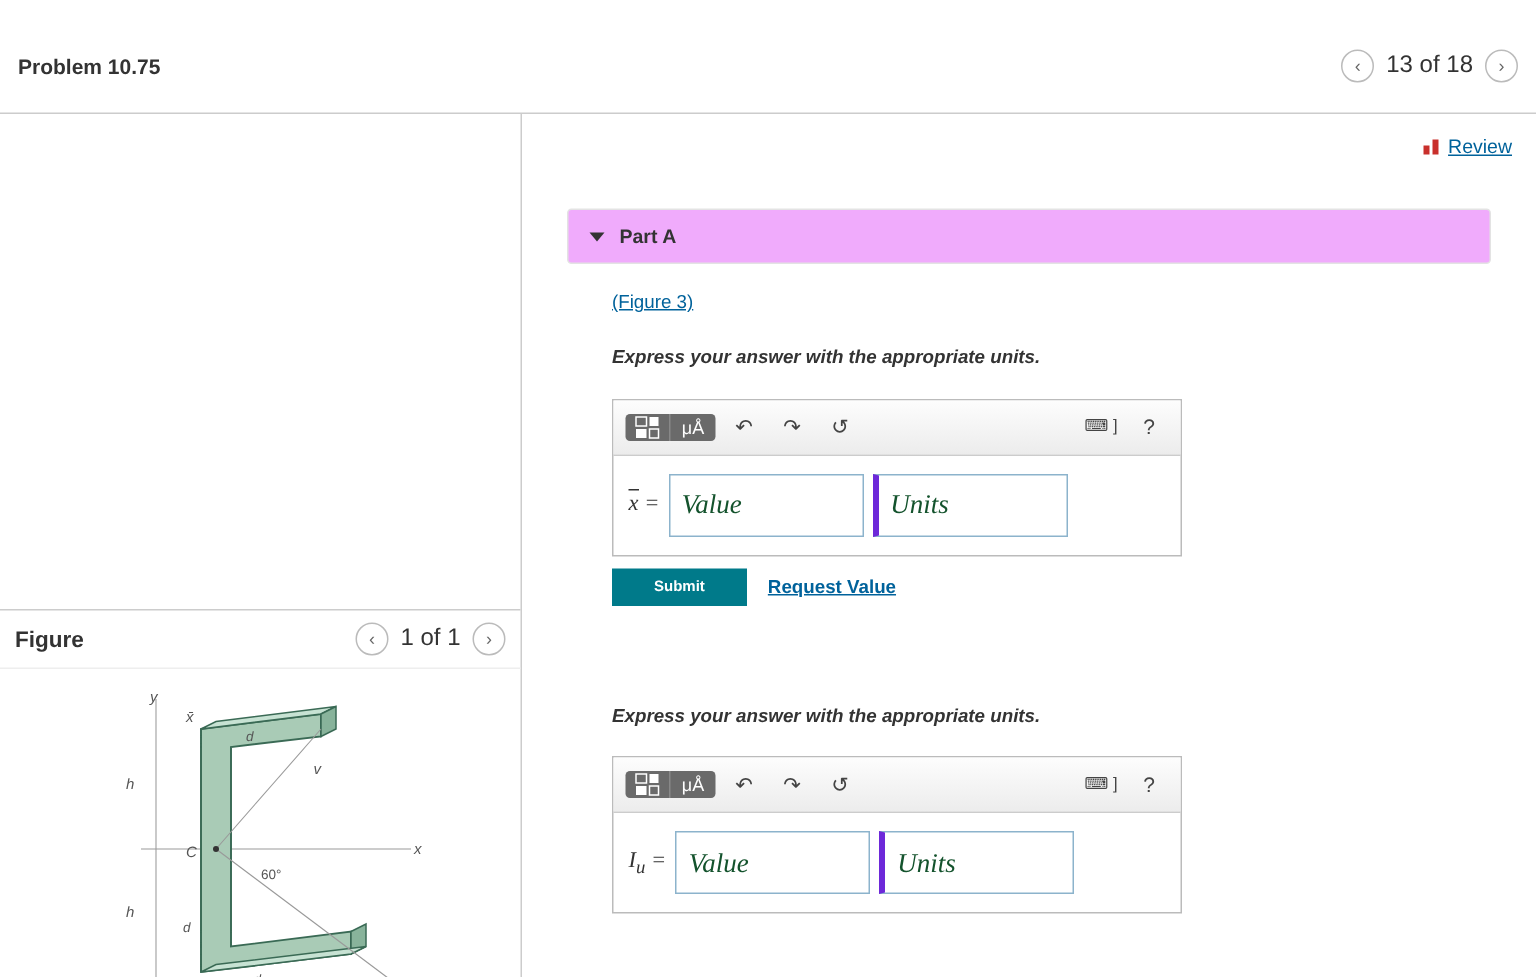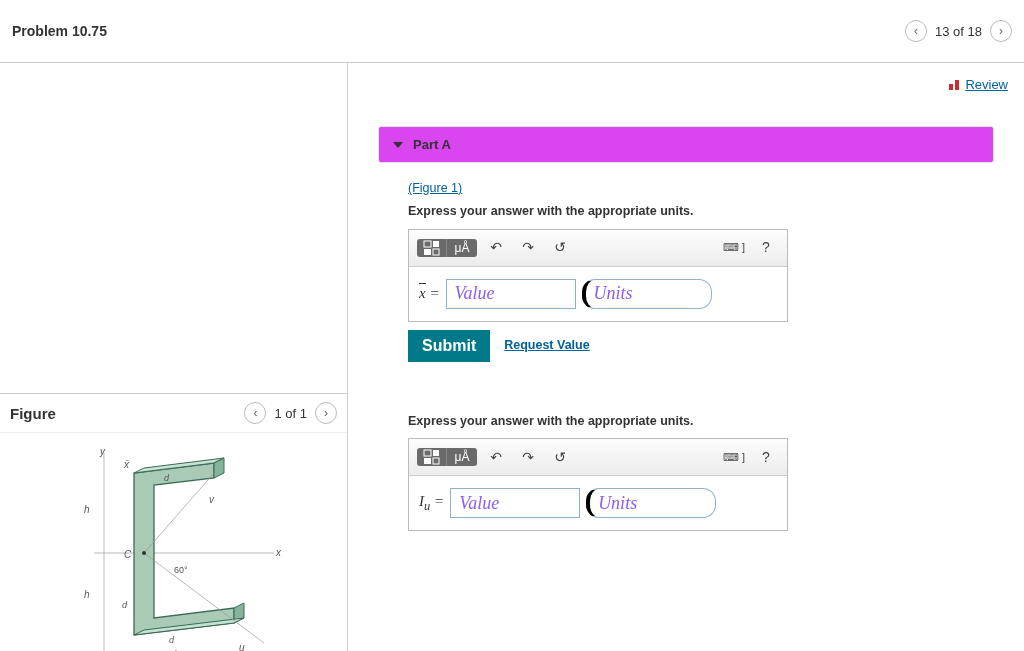--- a/index.html
+++ b/index.html
@@ -1,63 +1,63 @@
 <!DOCTYPE html>
 <html><head>
 <meta charset="utf-8">
 <style>
   * { box-sizing: border-box; margin: 0; padding: 0; }
   body { font-family: Arial, Helvetica, sans-serif; font-size: 13px; color: #333; background: #fff; }
   
-  .header { display: flex; align-items: center; justify-content: space-between; padding: 20px 12px; border-bottom: 1px solid #ccc; }
+  .header { display: flex; align-items: center; justify-content: space-between; padding: 20px 12px; border-bottom: 1px solid #ccc; margin-top: 13px; }
   .header-title { font-weight: bold; font-size: 14px; }
   .header-nav { display: flex; align-items: center; gap: 8px; }
   .nav-circle { width: 22px; height: 22px; border: 1px solid #bbb; border-radius: 50%; display: flex; align-items: center; justify-content: center; cursor: pointer; color: #666; font-size: 12px; }
-  .nav-label { font-size: 13px; }
+  .nav-label { font-size: 16px; }
 
   .main { display: flex; height: calc(100vh - 36px); }
   .left-pane { width: 348px; border-right: 1px solid #ccc; display: flex; flex-direction: column; }
   .left-spacer { flex: 0 0 330px; }
   .figure-section { border-top: 1px solid #ccc; }
   .figure-header { display: flex; align-items: center; justify-content: space-between; padding: 8px 10px; }
   .figure-title { font-weight: bold; font-size: 15px; }
   .figure-nav { display: flex; align-items: center; gap: 8px; }
   .figure-body { padding: 10px 40px; border-top: 1px solid #eee; display:flex; justify-content:center; }
   .figure-body svg { width: 260px; height: 220px; }
 
   .right-pane { flex: 1; padding: 0; overflow-y: auto; }
   .review-row { display: flex; justify-content: flex-end; padding: 14px 16px 4px; }
   .review-link { color: #00629b; text-decoration: underline; font-size: 13px; display:flex; align-items:center; gap:4px; cursor:pointer;text-align:center;}
   .review-icon { width:12px; height:10px; display:inline-flex; }
   .review-icon span { width:4px; background:#c9302c; margin-right:2px; }
   .review-icon span:first-child{height:6px; align-self:flex-end;}
   .review-icon span:last-child{height:10px;}
 
   .part-block { margin: 30px 30px 20px 30px; }
-  .part-header { background: #d946ef; border: 1px solid #e3e3e3; border-radius: 3px; padding: 10px 14px; font-weight: bold; font-size: 13px; display:flex; align-items:center; gap:10px; cursor:pointer; }
+  .part-header { background: #f0abfc; border: 1px solid #e3e3e3; border-radius: 3px; padding: 10px 14px; font-weight: bold; font-size: 13px; display:flex; align-items:center; gap:10px; cursor:pointer; }
   .caret-down { width:0; height:0; border-left:5px solid transparent; border-right:5px solid transparent; border-top:6px solid #333; }
   .part-body { padding: 16px 6px 0 30px; font-size: 12.5px; line-height: 1.5; }
   .link { color: #00629b; text-decoration: underline; cursor:pointer; }
-  .instruct { font-weight: bold; margin: 4px 0; }
+  .instruct { font-weight: bold; margin: 18px 0; font-style: italic; }
   
   .answer-box { border: 1px solid #bbb; width: 380px; margin: 8px 0; }
   .toolbar { background: linear-gradient(#fdfdfd,#ececec); border-bottom:1px solid #ccc; padding:6px 8px; display:flex; align-items:center; gap:6px; }
   .tool-group { display:flex; background:#6a6a6a; border-radius:3px; overflow:hidden; }
   .tool-btn-dark { width:30px; height:18px; display:flex; align-items:center; justify-content:center; color:#fff; font-size:12px; border-right:1px solid #888; cursor:pointer; }
   .tool-btn-dark:last-child{border-right:none;}
   .tool-btn { width:26px; height:24px; display:flex; align-items:center; justify-content:center; color:#444; cursor:pointer; font-size:14px; }
   .tool-spacer { flex:1; }
   .answer-row { padding: 12px 10px; display:flex; align-items:center; gap:6px; }
   .var-label { font-style: italic; font-family: 'Times New Roman', serif; font-size:15px; }
-  .input-box { border:1px solid #8cb3cc; height:30px; padding: 0 8px; font-family:'Times New Roman', serif; font-style:italic; font-size:18px; color:#8b5cf6; display:flex; align-items:center; }
+  .input-box { border:1px solid #8cb3cc; height:42px; padding: 0 8px; font-family:'Times New Roman', serif; font-style:italic; font-size:18px; color:#14532d; display:flex; align-items:center; }
   .value-box { width:130px; }
-  .units-box { width:130px; border-left:4px solid #000000;border-radius:13px; }
+  .units-box { width:130px; border-left:4px solid #6d28d9; }
   
   .submit-row { display:flex; align-items:center; gap:14px; margin: 6px 0 10px; }
-  .submit-btn { background:#007a8a; color:#fff; border:none; padding:7px 14px; font-size:16px; font-weight:bold; cursor:pointer; }
+  .submit-btn { background:#007a8a; color:#fff; border:none; padding:7px 28px; font-size:10px; font-weight:bold; cursor:pointer; }
   .req-link { color:#00629b; text-decoration:underline; font-weight:bold; font-size:12.5px; cursor:pointer; }
 
   .ovl { position:relative; display:inline-block; font-style:italic; font-family:'Times New Roman',serif; }
   .ovl::after { content:''; position:absolute; top:1px; left:0; right:0; height:1px; background:#333; }
 </style>
 </head>
 <body>
 
 <div class="header">
   <div class="header-title">Problem 10.75</div>
@@ -124,21 +124,21 @@
         <span>Review</span>
       </div>
     </div>
 
     <div class="part-block">
       <div class="part-header">
         <span class="caret-down"></span>
         <span>Part A</span>
       </div>
       <div class="part-body">
-        <div><span class="link">(Figure 1)</span></div>
+        <div><span class="link">(Figure 3)</span></div>
         <div class="instruct">Express your answer with the appropriate units.</div>
 
         <div class="answer-box">
           <div class="toolbar">
             <div class="tool-group">
               <div class="tool-btn-dark">
                 <svg width="18" height="16">
                     <rect x="1" y="1" width="7" height="6" fill="none" stroke="#fff"></rect>
                     <rect x="10" y="1" width="6" height="6" fill="#fff"></rect>
                     <rect x="1" y="9" width="7" height="6" fill="#fff"></rect>

